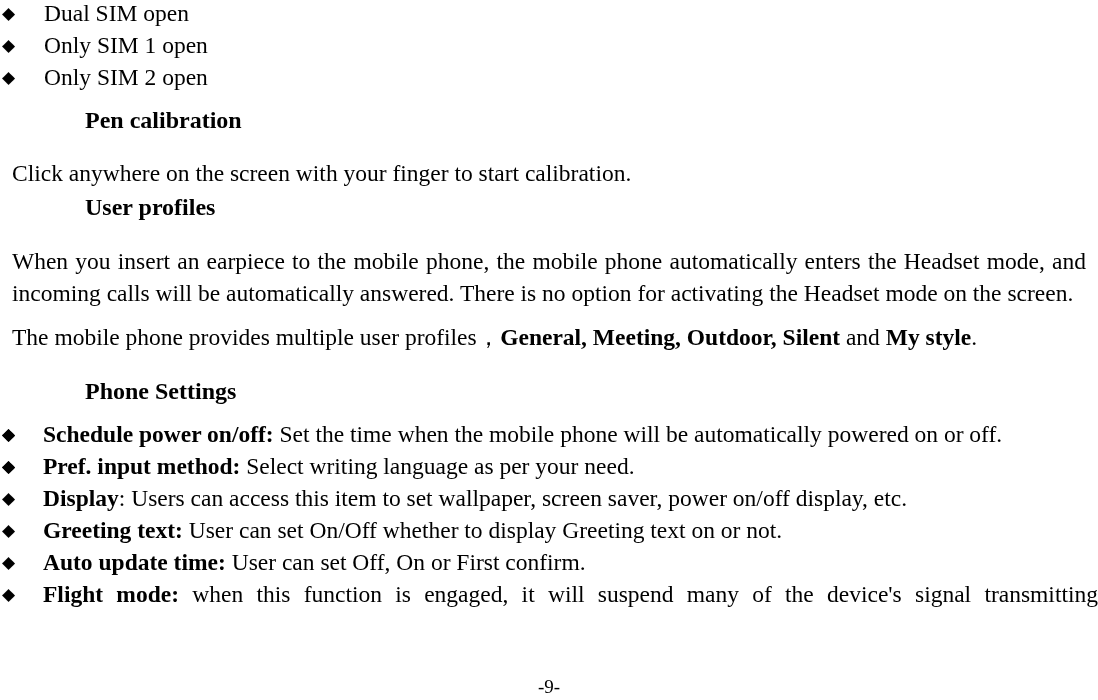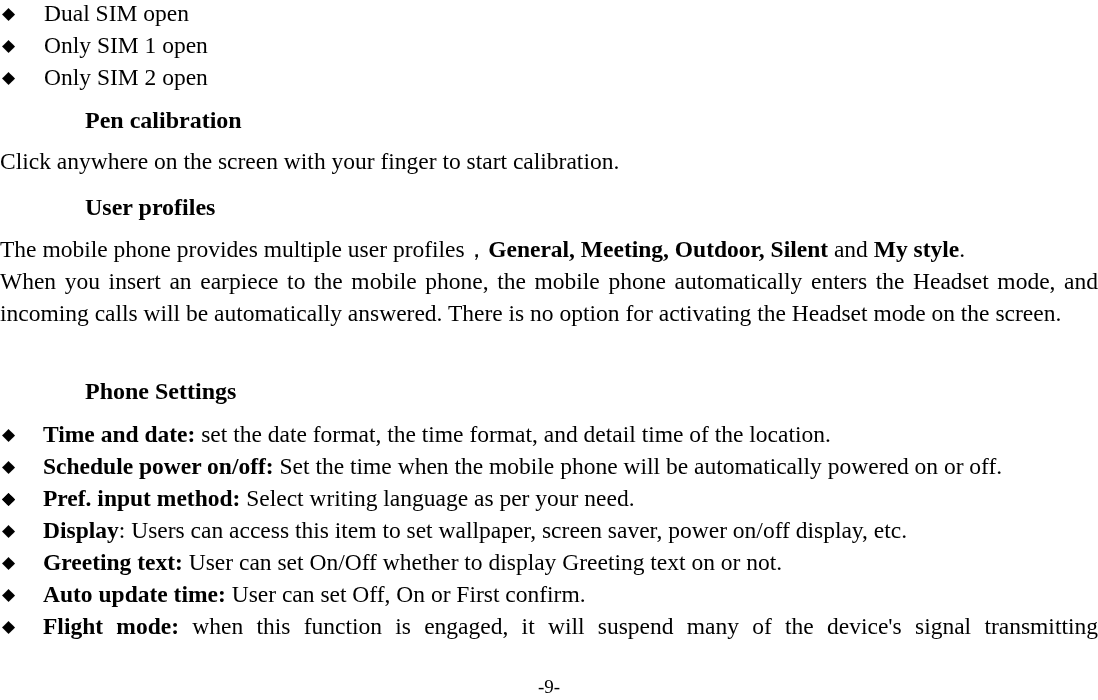--- a/index.html
+++ b/index.html
@@ -58,21 +58,21 @@
     font-size: 24px;
     line-height: 30px;
     margin: 0;
     padding-left: 85px;
   }
 
   
   .body-text {
     font-size: 23.5px;
     line-height: 32px;
-    margin: 0;
+    margin: 12px;
     text-align: justify;
     text-justify: inter-word;
   }
 
   b, .b { font-weight: bold; }
 
   
   .blk-sim       { position: absolute; top: -3px;  left: 0; width: 1098px; }
   .blk-pen-head  { position: absolute; top: 105px; left: 0; width: 1098px; }
   .blk-pen-body  { position: absolute; top: 145px; left: 0; width: 1098px; }
@@ -121,32 +121,31 @@
     <h2 class="heading">Pen calibration</h2>
   </div>
   <div class="blk-pen-body">
     <p class="body-text">Click anywhere on the screen with your finger to start calibration.</p>
   </div>
 
   <div class="blk-user-head">
     <h2 class="heading">User profiles</h2>
   </div>
   <div class="blk-user-body">
+    <p class="body-text">When you insert an earpiece to the mobile phone, the mobile phone automatically enters the Headset mode, and incoming calls will be automatically answered. There is no option for activating the Headset mode on the screen.</p>
     <p class="body-text"><span>The mobile phone provides multiple user profiles，</span><span class="b">General, Meeting, Outdoor, Silent</span><span> and </span><span class="b">My style</span><span>.</span></p>
-    <p class="body-text">When you insert an earpiece to the mobile phone, the mobile phone automatically enters the Headset mode, and incoming calls will be automatically answered. There is no option for activating the Headset mode on the screen.</p>
   </div>
 
   <div class="blk-set-head">
     <h2 class="heading">Phone Settings</h2>
   </div>
   <div class="blk-set-list">
     <ul class="bullet-list">
       <li class="bullet-item">
         <span class="marker">◆</span>
-        <span class="text"><span class="b">Time and date:</span><span> set the date format, the time format, and detail time of the location.</span></span>
       </li>
       <li class="bullet-item">
         <span class="marker">◆</span>
         <span class="text"><span class="b">Schedule power on/off:</span><span> Set the time when the mobile phone will be automatically powered on or off.</span></span>
       </li>
       <li class="bullet-item">
         <span class="marker">◆</span>
       </li>
       <li class="bullet-item">
         <span class="marker">◆</span>

